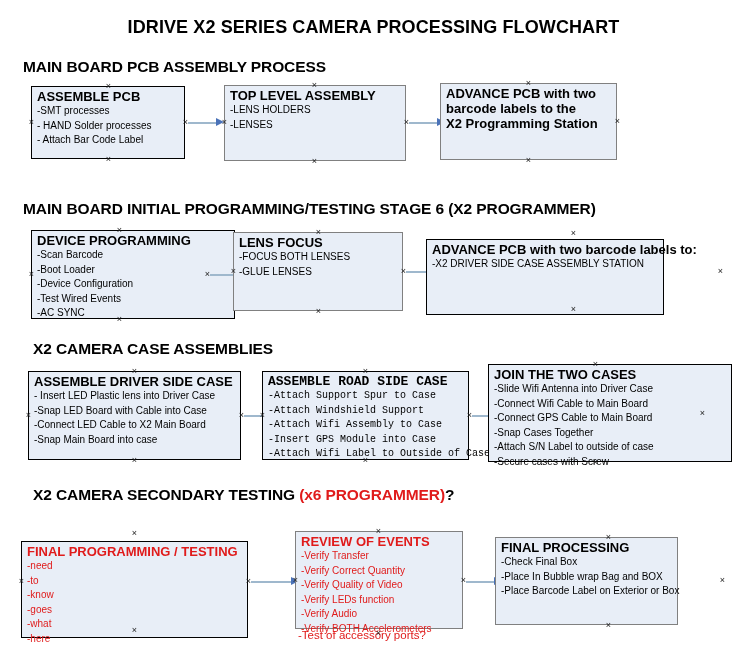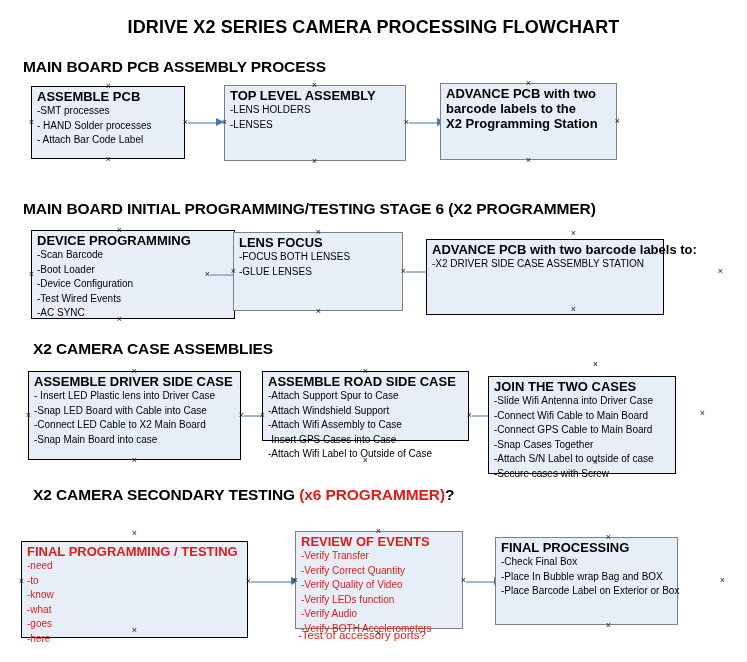--- a/index.html
+++ b/index.html
@@ -219,39 +219,39 @@
   <div class="handle" style="left:131px; top:368px;"></div>
   <div class="handle" style="left:131px; top:457px;"></div>
   <div class="handle" style="left:25px; top:412px;"></div>
   <div class="handle" style="left:238px; top:412px;"></div>
 
   <div class="connector" style="left:244px; top:411px; width:28px;">
     <div class="shaft" style="width:20px;"></div>
     <div class="head" style="left:20px;"></div>
   </div>
 
-  <div class="box" style="left:262px; top:371px; width:207px; height:70px;">
+  <div class="box" style="left:262px; top:371px; width:207px; height:89px;font-family:Liberation Mono, monospace;">
     <div class="bt">ASSEMBLE ROAD SIDE CASE</div>
     <div class="bl">-Attach Support Spur to Case</div>
     <div class="bl">-Attach Windshield Support</div>
     <div class="bl">-Attach Wifi Assembly to Case</div>
-    <div class="bl">-Insert GPS Cases into Case</div>
+    <div class="bl">-Insert GPS Module into Case</div>
     <div class="bl">-Attach Wifi Label to Outside of Case</div>
   </div>
   <div class="handle" style="left:362px; top:368px;"></div>
   <div class="handle" style="left:362px; top:457px;"></div>
   <div class="handle" style="left:259px; top:412px;"></div>
   <div class="handle" style="left:466px; top:412px;"></div>
 
   <div class="connector" style="left:472px; top:411px; width:28px;">
     <div class="shaft" style="width:20px;"></div>
     <div class="head" style="left:20px;"></div>
   </div>
 
-  <div class="box" style="left:488px; top:376px; width:188px; height:98px;">
+  <div class="box" style="left:488px; top:364px; width:244px; height:98px;">
     <div class="bt">JOIN THE TWO CASES</div>
     <div class="bl">-Slide Wifi Antenna into Driver Case</div>
     <div class="bl">-Connect Wifi Cable to Main Board</div>
     <div class="bl">-Connect GPS Cable to Main Board</div>
     <div class="bl">-Snap Cases Together</div>
     <div class="bl">-Attach S/N Label to outside of case</div>
     <div class="bl">-Secure cases with Screw</div>
   </div>
   <div class="handle" style="left:592px; top:361px;"></div>
   <div class="handle" style="left:592px; top:459px;"></div>
@@ -259,22 +259,22 @@
 
   <div class="section-head" style="left:33px; top:486px;">
     <span>X2 CAMERA SECONDARY TESTING </span><span class="suffix-red">(x6 PROGRAMMER)</span><span class="suffix-black">?</span>
   </div>
 
   <div class="box red" style="left:21px; top:533px; width:227px; height:97px;margin-top:8px;">
     <div class="bt">FINAL PROGRAMMING / TESTING</div>
     <div class="bl">-need</div>
     <div class="bl">-to</div>
     <div class="bl">-know</div>
+    <div class="bl">-goes</div>
     <div class="bl">-what</div>
-    <div class="bl">-goes</div>
     <div class="bl">-here</div>
   </div>
   <div class="handle" style="left:131px; top:530px;"></div>
   <div class="handle" style="left:131px; top:627px;"></div>
   <div class="handle" style="left:18px; top:578px;"></div>
   <div class="handle" style="left:245px; top:578px;"></div>
 
   <div class="connector" style="left:251px; top:577px; width:48px;">
     <div class="shaft" style="width:40px;"></div>
     <div class="head" style="left:40px;"></div>

